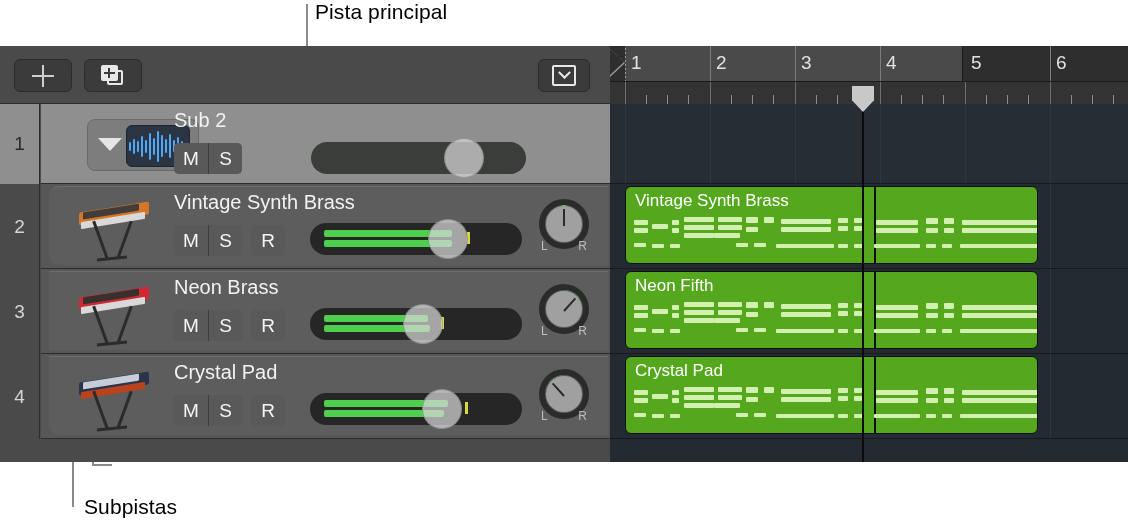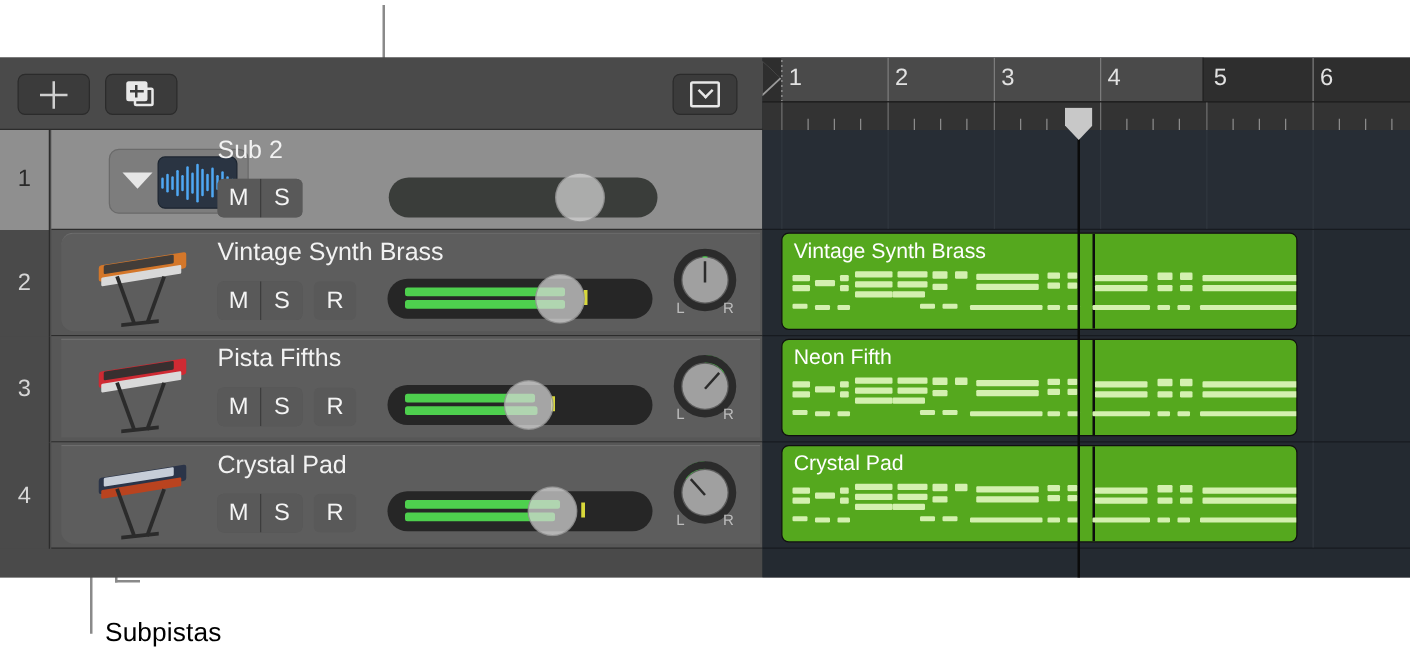--- a/index.html
+++ b/index.html
@@ -228,20 +228,21 @@
   .ph-marker {
     position:absolute; width:22px; height:26px; background:#c8c8c8;
     clip-path:polygon(0 0,100% 0,100% 55%,50% 100%,0 55%);
   }
 </style>
 </head>
 <body>
 
 <div id="stage">
 
+  <div class="callout-text" style="left:315px; top:0px;">Pista principal</div>
   <div class="callout-line" style="left:306px; top:4px; width:2px; height:116px;"></div>
 
   <div class="callout-text" style="left:84px; top:507px; transform:translateY(-50%);">Subpistas</div>
   <div class="callout-line" style="left:72px; top:330px; width:2px; height:177px;"></div>
 
   <div class="callout-line" style="left:92px; top:206px; width:2px; height:260px;"></div>
   <div class="callout-line" style="left:92px; top:206px; width:20px; height:2px;"></div>
   <div class="callout-line" style="left:92px; top:464px; width:20px; height:2px;"></div>
 
   <div id="app">
@@ -358,21 +359,21 @@
         <div class="hdr-body sub">
           <div class="sub-pane" style="border-radius:0;">
             <span class="kbd-icon">
               <span class="body" style="background:#cf2a33;"></span>
               <span class="panel" style="background:#2f2f2f;"></span>
               <span class="keys"></span>
               <span class="stand-a"></span>
                 <span class="stand-b"></span>
                 <span class="foot"></span>
             </span>
-            <div class="track-name" style="left:125px; top:4px;">Pista Fifths</div>
+            <div class="track-name" style="left:125px; top:4px;">Neon Brass</div>
             <div class="msr" style="left:125px; top:38px;">
               <span class="grp">
                 <span class="btn">M</span>
                 <span class="btn">S</span>
               </span>
               <span class="grp rec">
                 <span class="btn">R</span>
               </span>
             </div>
             <div class="fader-wrap" style="left:261px; top:36px; width:212px;">

